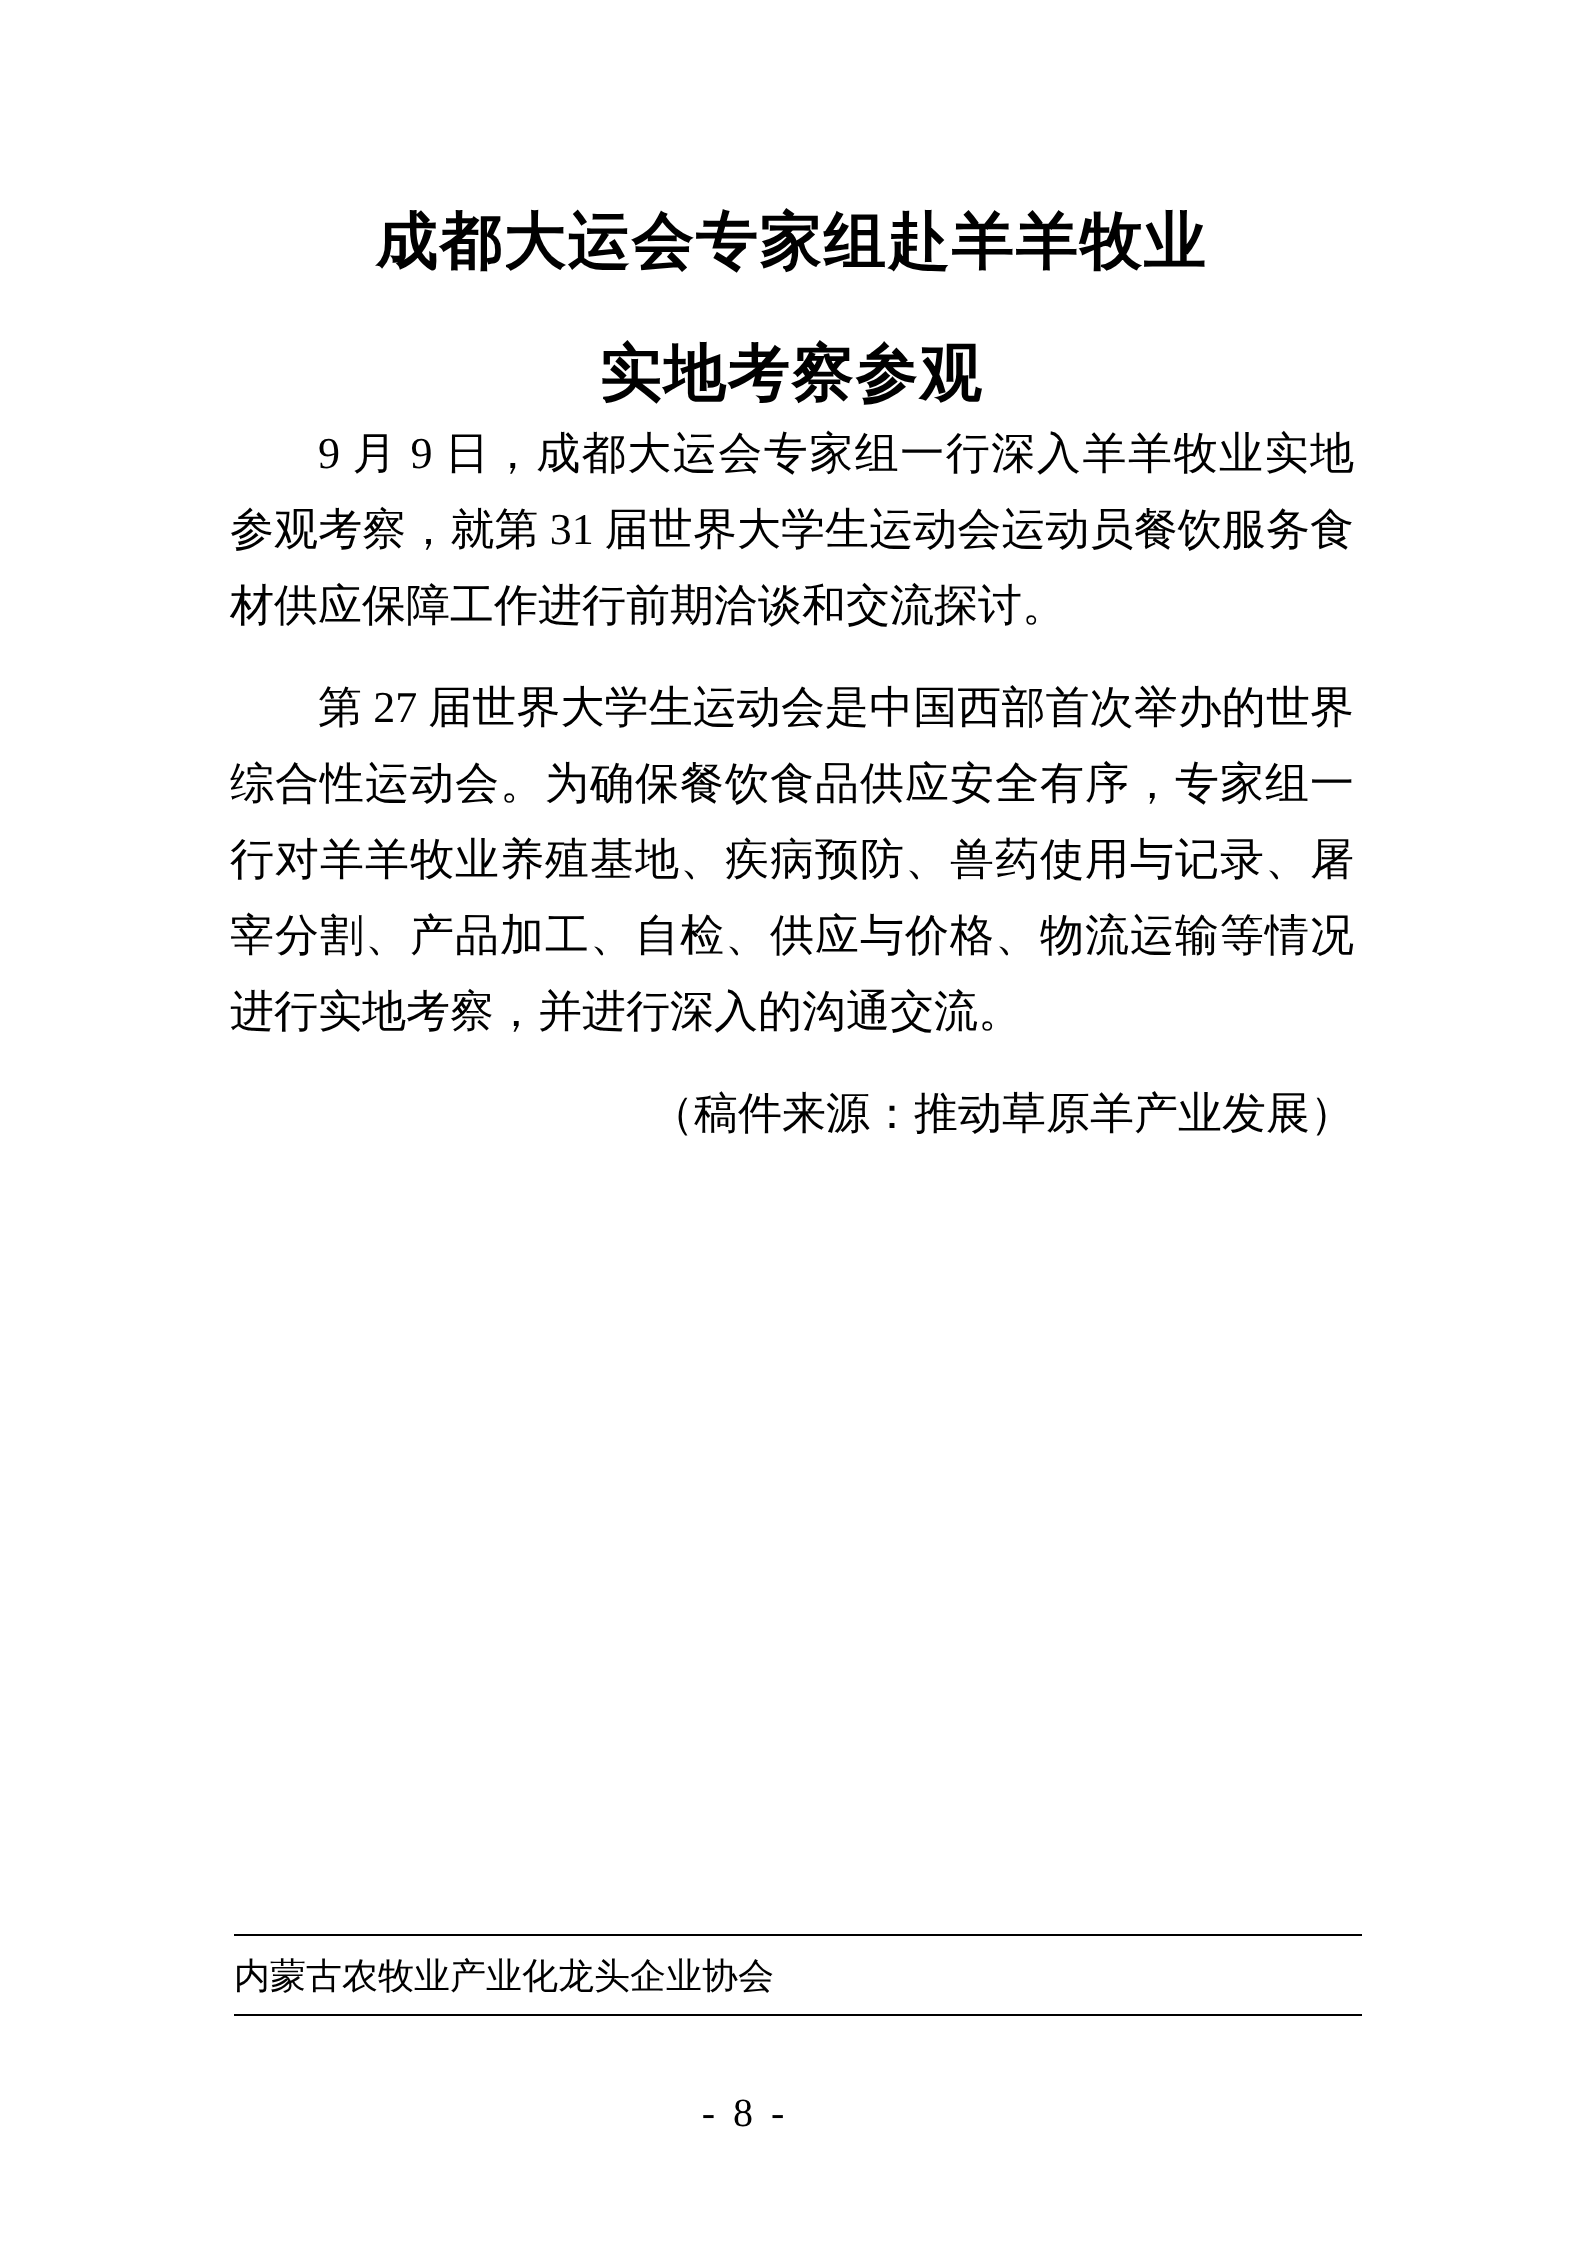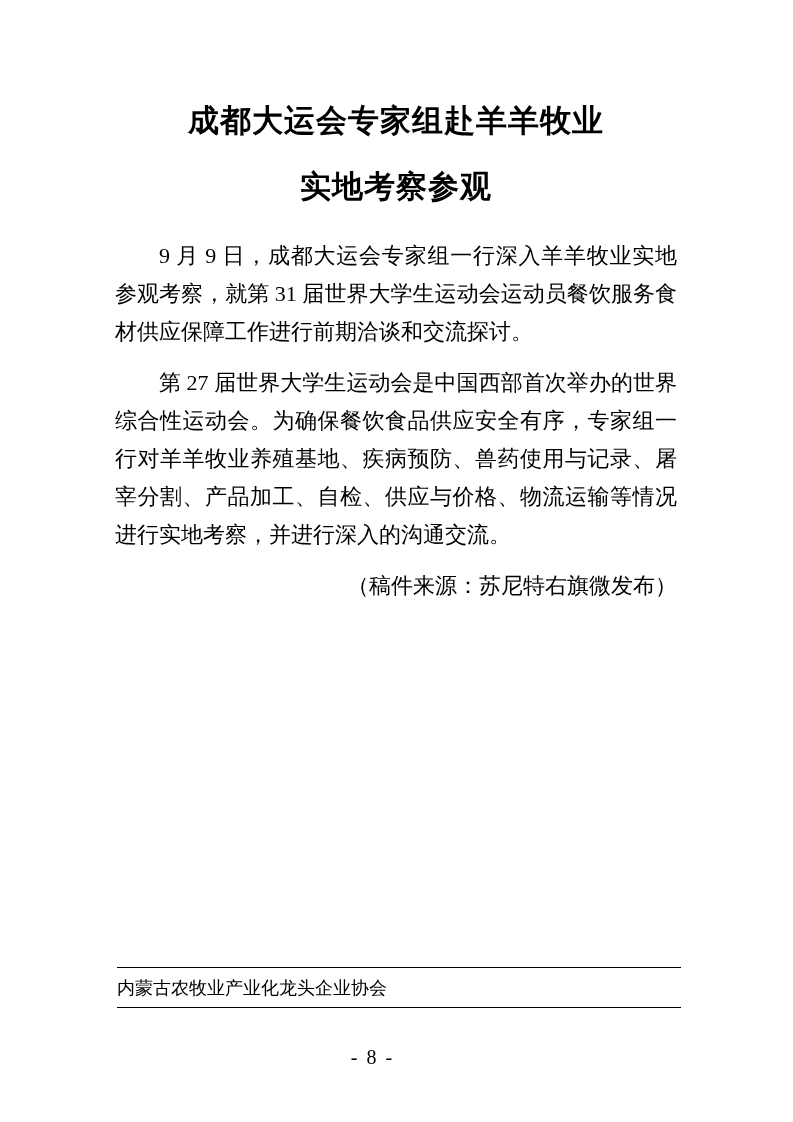--- a/index.html
+++ b/index.html
@@ -25,21 +25,20 @@
   .doc-title {
     font-weight: bold;
     font-size: 31px;
     line-height: 42px;
     text-align: center;
     letter-spacing: 1px;
   }
   .title-1 { margin-top: 100px; }
   .title-2 { margin-top: 24px; }
   .body-text {
-    margin-top: 29px;
     font-size: 22px;
     line-height: 38px;
   }
   .para {
     margin: 0 0 13px 0;
     text-indent: 2em;
     text-align: justify;
     text-align-last: left;
   }
   .source-line {
@@ -76,21 +75,21 @@
 </head>
 <body>
 
 <div class="page">
   <div class="content">
     <div class="doc-title title-1">成都大运会专家组赴羊羊牧业</div>
     <div class="doc-title title-2">实地考察参观</div>
     <div class="body-text">
       <p class="para">9 月 9 日，成都大运会专家组一行深入羊羊牧业实地参观考察，就第 31 届世界大学生运动会运动员餐饮服务食材供应保障工作进行前期洽谈和交流探讨。</p>
       <p class="para">第 27 届世界大学生运动会是中国西部首次举办的世界综合性运动会。为确保餐饮食品供应安全有序，专家组一行对羊羊牧业养殖基地、疾病预防、兽药使用与记录、屠宰分割、产品加工、自检、供应与价格、物流运输等情况进行实地考察，并进行深入的沟通交流。</p>
-      <p class="source-line">（稿件来源：苏尼特右旗微发布）</p>
+      <p class="source-line">（稿件来源：推动草原羊产业发展）</p>
     </div>
   </div>
 
   <div class="footer-bar">
     <span>内蒙古农牧业产业化龙头企业协会</span>
   </div>
 
   <div class="page-number">- 8 -</div>
 </div>
 

